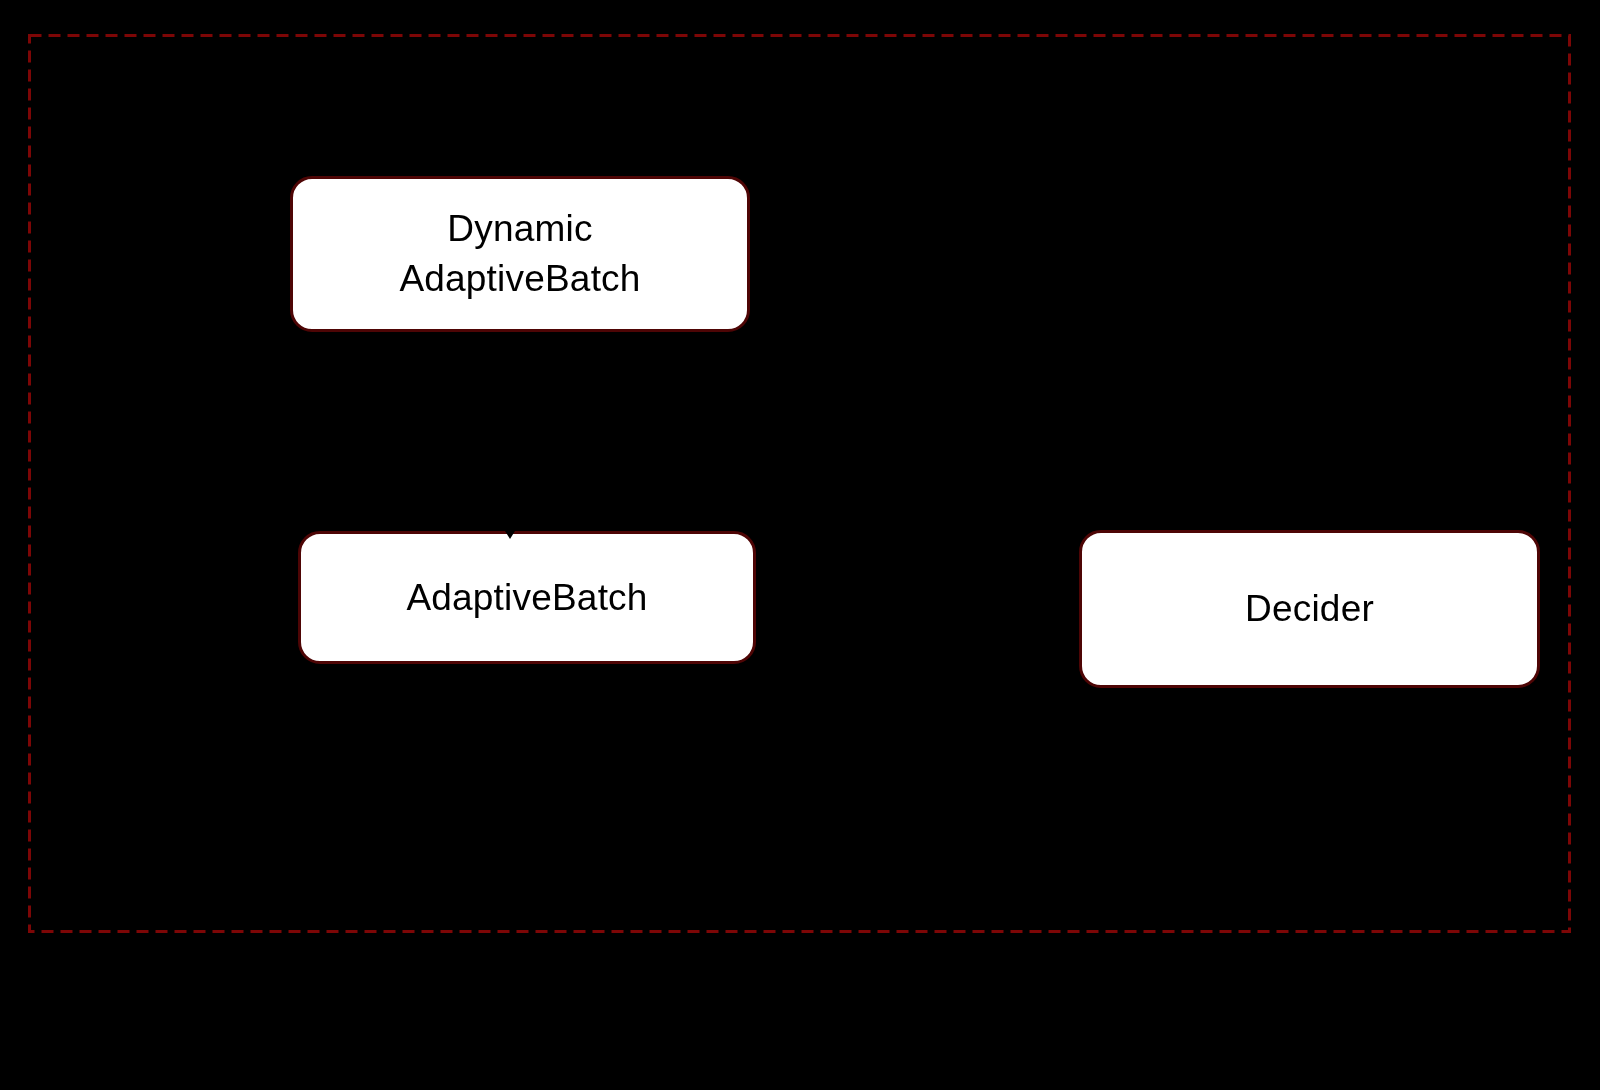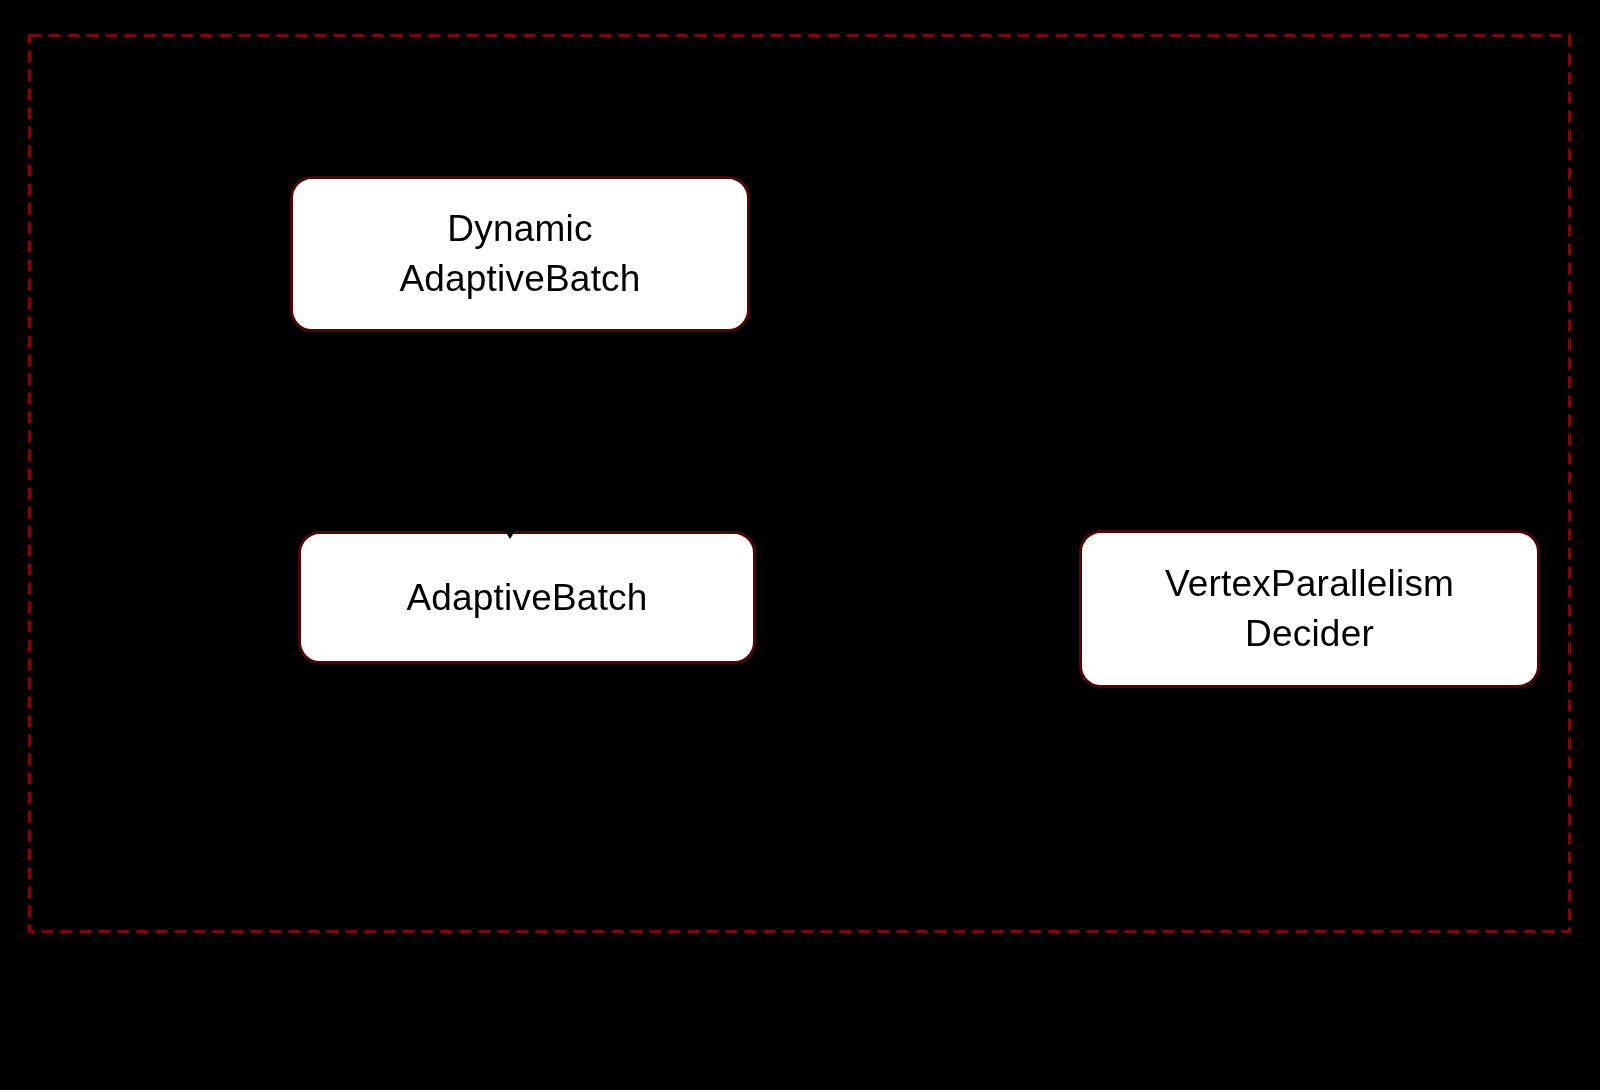--- a/index.html
+++ b/index.html
@@ -87,17 +87,16 @@
     <span class="node-label-line">Dynamic</span>
     <span class="node-label-line">AdaptiveBatch</span>
   </div>
 
   <div class="node node-adaptive-batch-scheduler">
     <span class="arrow-tip-notch"></span>
     <span class="node-label-line">AdaptiveBatch</span>
   </div>
 
   <div class="node node-vertex-parallelism-decider">
-    <span class="node-label-line">VertexParallelism</span>
     <span class="node-label-line">Decider</span>
   </div>
 
 </div>
 
 </body></html>

